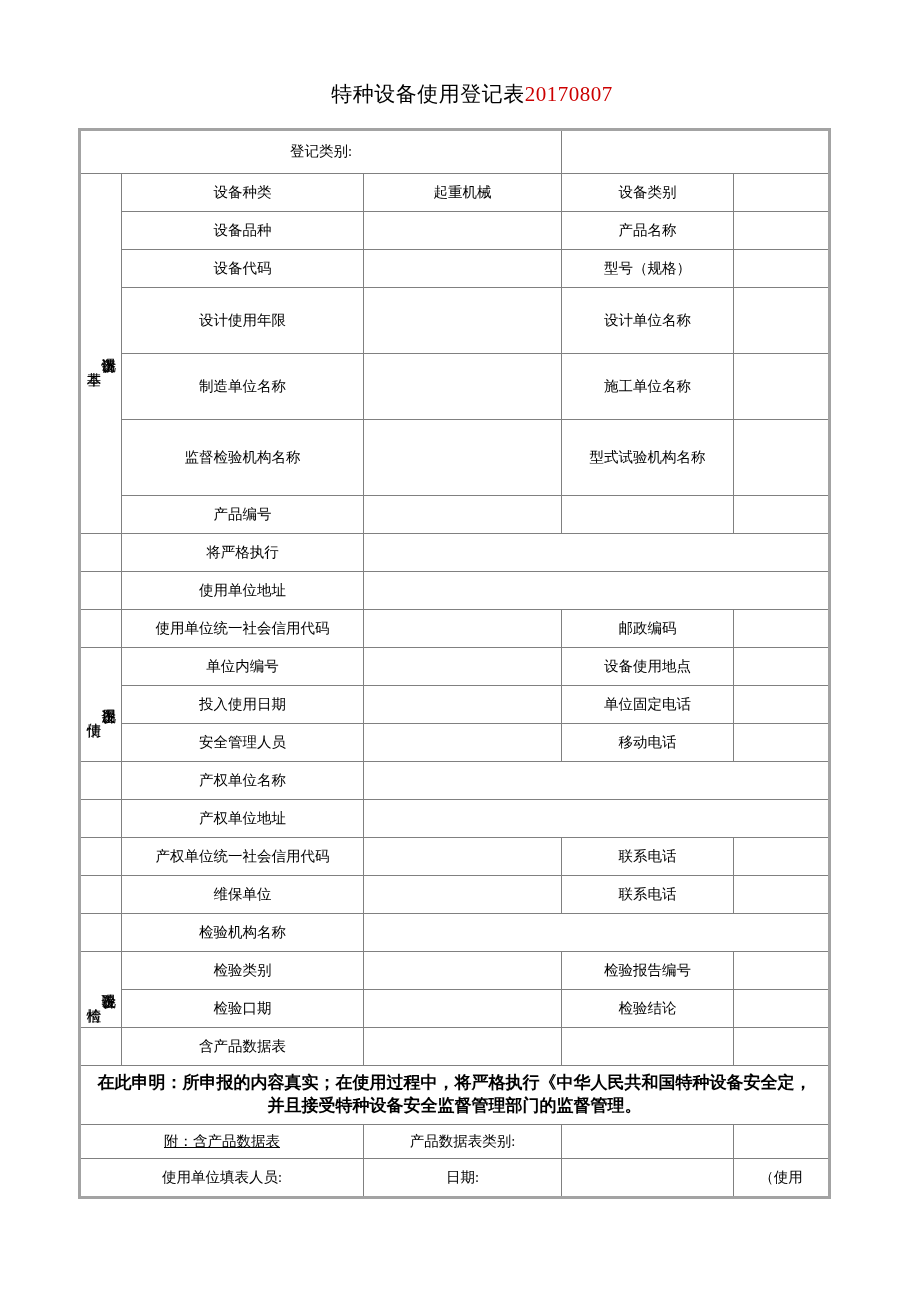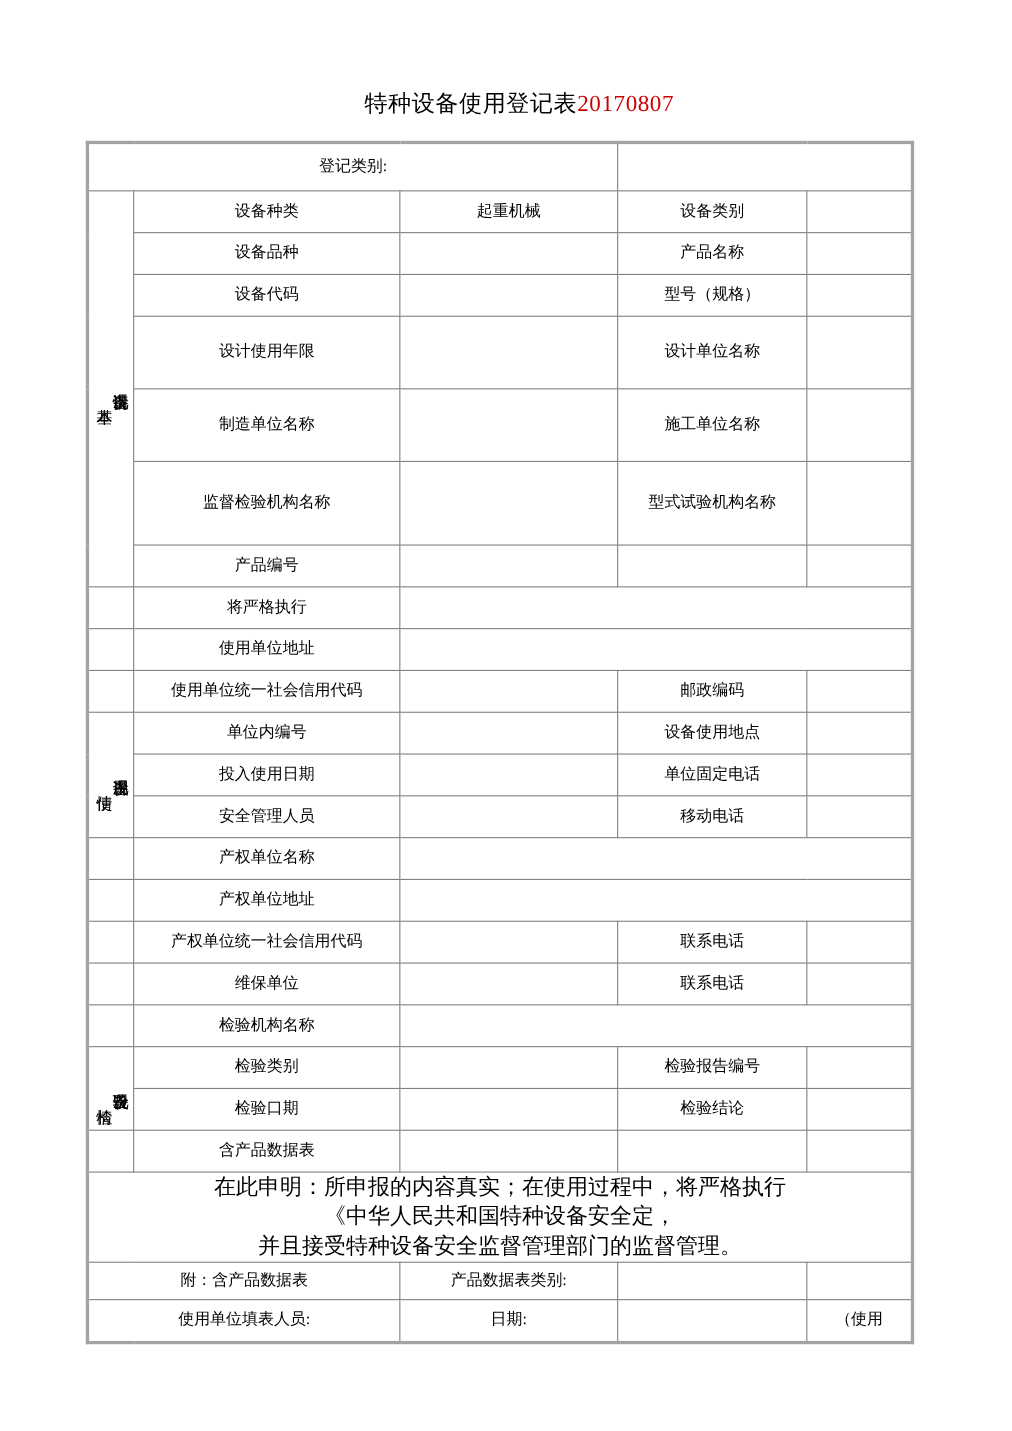--- a/index.html
+++ b/index.html
@@ -102,21 +102,22 @@
 
   td.nowrap-clip { white-space: nowrap; }
 
   td.left { text-align: left; padding-left: 6px; }
   td.right { text-align: right; padding-right: 6px; }
 
   .decl {
     text-align: left;
     line-height: 1.5;
     padding: 6px 5px 6px 6px;
-    font-size: 20px;
+    font-size: 17px;
+    font-weight: bold;
   }
   .clip-right {
     text-align: right;
     white-space: nowrap;
     padding-right: 0px;
     overflow: hidden;
   }
 </style>
 </head>
 <body>
@@ -311,21 +312,21 @@
         <td></td>
         <td></td>
         <td></td>
       </tr>
 
       <tr>
         <td class="decl" colspan="5" style="height:58px;">在此申明：所申报的内容真实；在使用过程中，将严格执行《中华人民共和国特种设备安全定，并且接受特种设备安全监督管理部门的监督管理。</td>
       </tr>
 
       <tr>
-        <td class="left" colspan="2" style="height:33px;">附：含产品数据表</td>
+        <td class="left" colspan="2" style="height:33px;text-decoration:underline;">附：含产品数据表</td>
         <td>产品数据表类别:</td>
         <td></td>
         <td></td>
       </tr>
 
       <tr>
         <td class="right" colspan="2" style="height:37px;">使用单位填表人员:</td>
         <td class="right">日期:</td>
         <td></td>
         <td class="clip-right">（使用</td>

